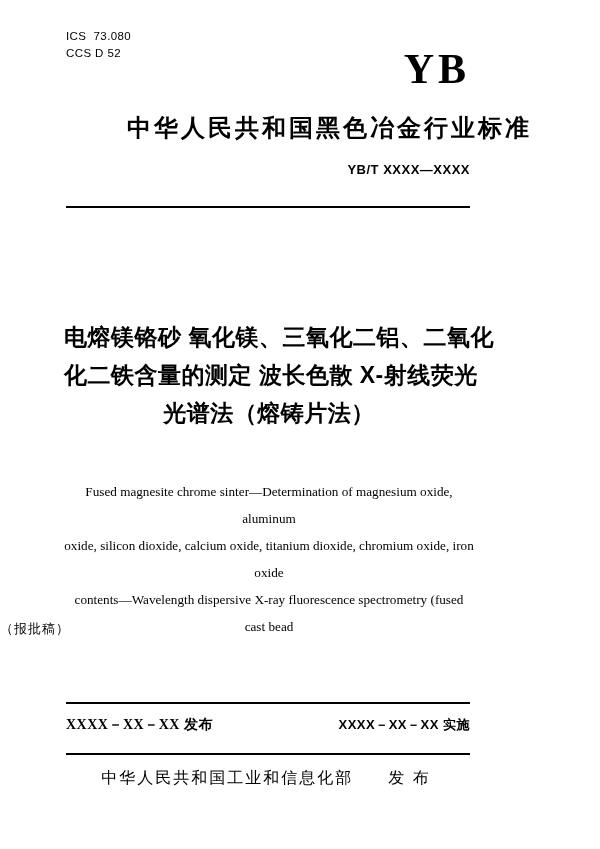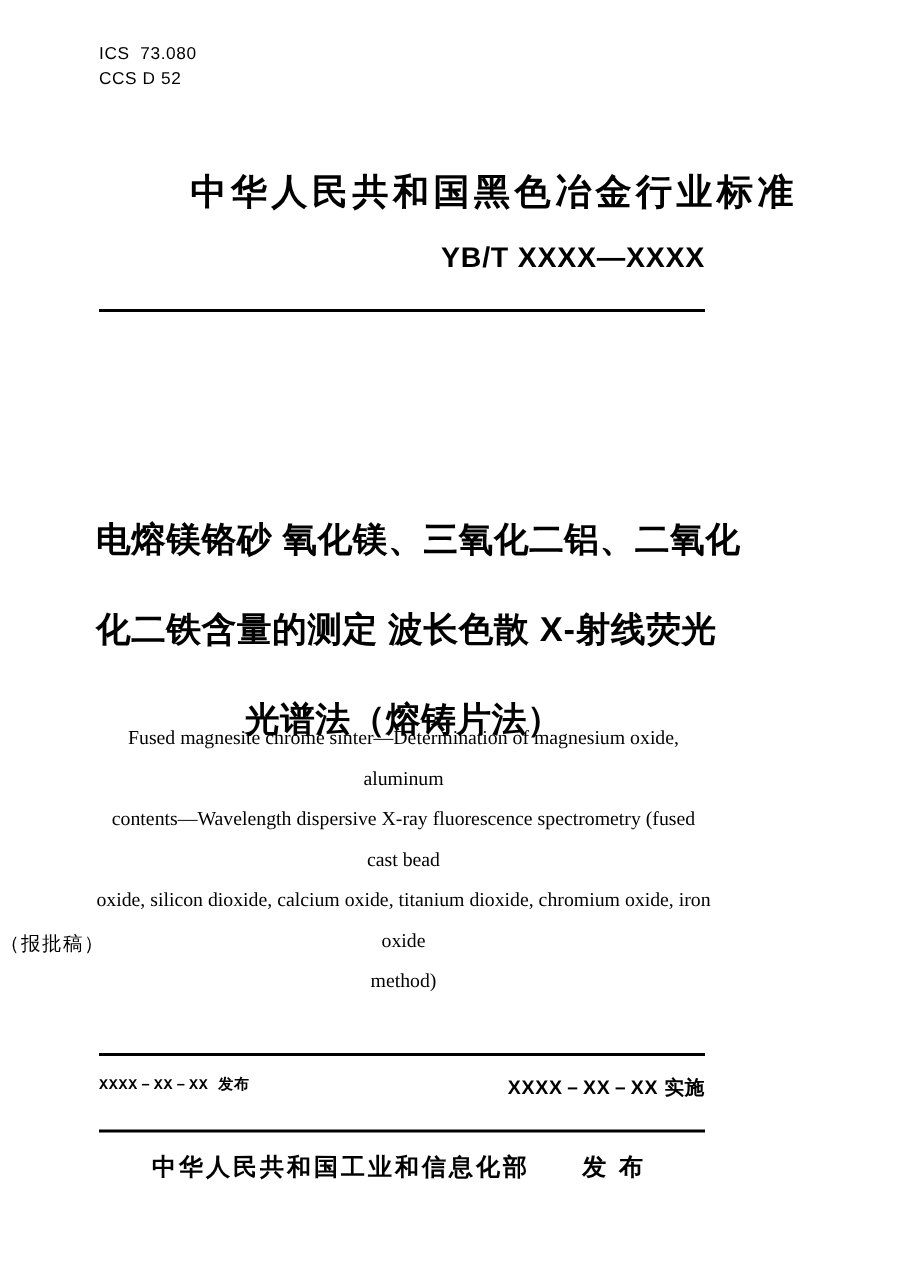--- a/index.html
+++ b/index.html
@@ -59,21 +59,21 @@
     font-size: 24px;
     letter-spacing: 3px;
   }
 
   .std-number {
     position: absolute;
     right: 62px;
     top: 162px;
     font-family: "Liberation Sans", sans-serif;
     font-weight: bold;
-    font-size: 19px;
+    font-size: 13px;
     letter-spacing: 0.5px;
   }
 
   .rule-top {
     position: absolute;
     left: 66px;
     right: 62px;
     top: 206px;
     height: 2px;
     background: #000;
@@ -85,21 +85,21 @@
     left: 64px;
     right: 58px;
     top: 318px;
     text-align: center;
     font-family: "Liberation Sans", sans-serif;
     font-weight: bold;
     font-size: 23px;
     line-height: 38px;
     letter-spacing: 0.5px;
   }
-  .main-title div { white-space: nowrap; margin-top: 22px; }
+  .main-title div { white-space: nowrap; }
 
   .en-title {
     position: absolute;
     left: 64px;
     right: 58px;
     top: 478px;
     text-align: center;
     font-family: "Liberation Serif", serif;
     font-size: 13.2px;
     line-height: 27px;
@@ -121,23 +121,23 @@
     left: 66px;
     right: 62px;
     top: 702px;
     height: 2px;
     background: #000;
   }
   .issue-date {
     position: absolute;
     left: 66px;
     top: 716px;
-    font-family: Liberation Mono, monospace;
-    font-weight: bold;
-    font-size: 10px;
+    font-family: Liberation Serif, serif;
+    font-weight: bold;
+    font-size: 14px;
     letter-spacing: 0.5px;
   }
   .impl-date {
     position: absolute;
     right: 62px;
     top: 716px;
     font-family: "Liberation Sans", sans-serif;
     font-weight: bold;
     font-size: 13px;
     letter-spacing: 0.5px;
@@ -151,54 +151,54 @@
     height: 2px;
     background: #000;
   }
   .publisher {
     position: absolute;
     left: 0;
     right: 0;
     top: 768px;
     text-align: center;
     font-family: "Liberation Sans", sans-serif;
-    font-weight: bold;
+    font-weight: normal;
     font-size: 16px;
     letter-spacing: 2px;
   }
   .publisher .sep { display: inline-block; width: 22px; }
 </style>
 </head>
 <body>
 
 <div class="page">
 
   <div class="ics-block">
     <div class="ics-line">ICS  73.080</div>
     <div class="ics-line">CCS D 52</div>
   </div>
 
+  <div class="yb-logo">YB</div>
 
   <div class="standard-title">中华人民共和国黑色冶金行业标准</div>
 
   <div class="std-number">YB/T XXXX—XXXX</div>
 
   <div class="rule-top"></div>
 
   <div class="main-title">
     <div>电熔镁铬砂 氧化镁、三氧化二铝、二氧化</div>
     <div>化二铁含量的测定 波长色散 X-射线荧光</div>
     <div>光谱法（熔铸片法）</div>
   </div>
 
   <div class="en-title">
     <div>Fused magnesite chrome sinter—Determination of magnesium oxide, aluminum</div>
+    <div>oxide, silicon dioxide, calcium oxide, titanium dioxide, chromium oxide, iron oxide</div>
     <div>contents—Wavelength dispersive X-ray fluorescence spectrometry (fused cast bead</div>
-    <div>oxide, silicon dioxide, calcium oxide, titanium dioxide, chromium oxide, iron oxide</div>
-    <div>method)</div>
   </div>
 
   <div class="draft-note">（报批稿）</div>
 
   <div class="rule-bottom"></div>
 
   <div class="issue-date">XXXX－XX－XX 发布</div>
   <div class="impl-date">XXXX－XX－XX 实施</div>
 
   <div class="rule-footer"></div>

